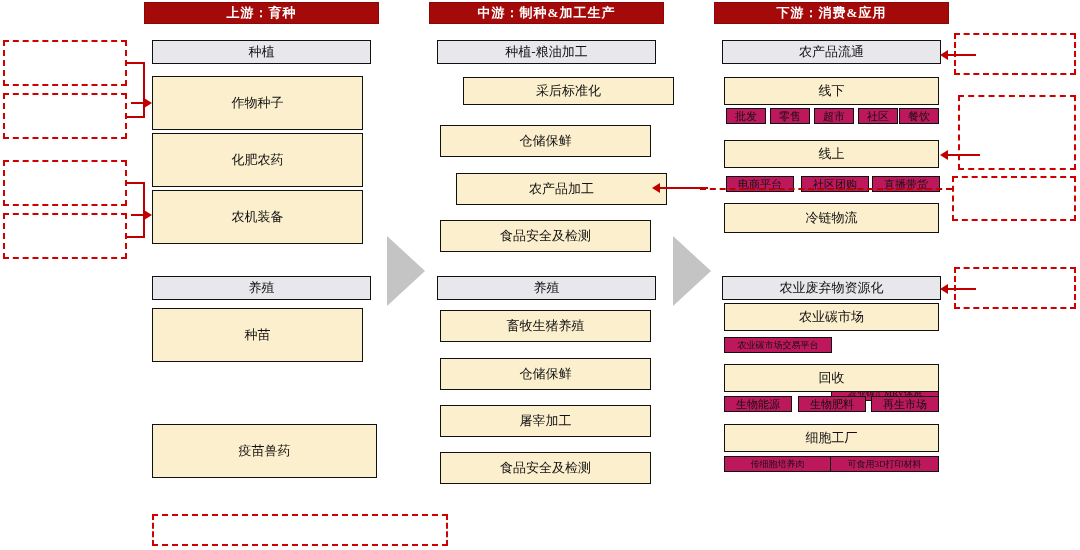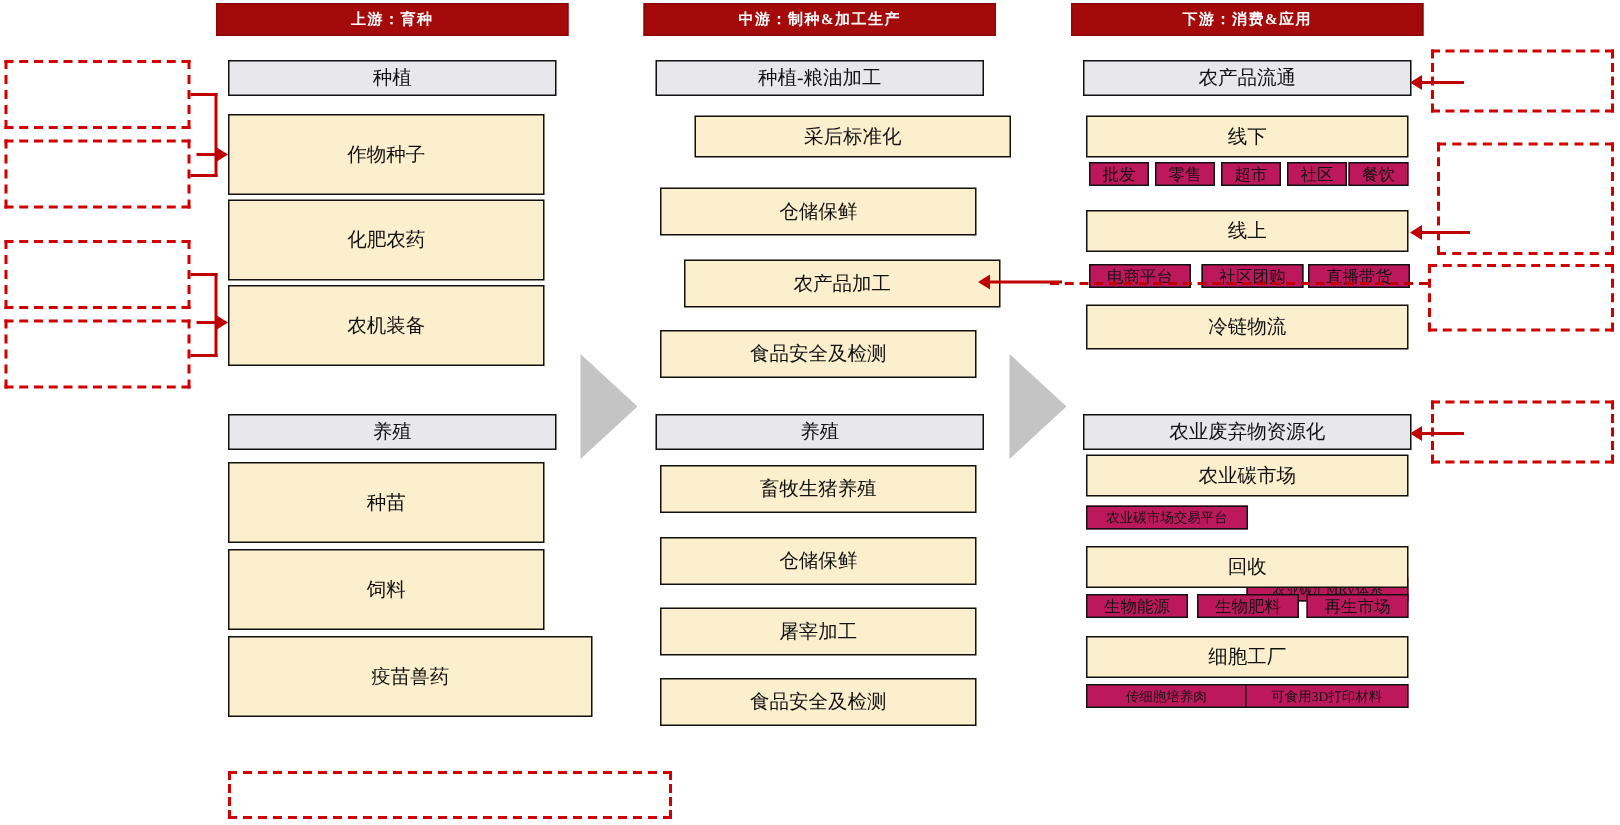--- a/index.html
+++ b/index.html
@@ -17,21 +17,21 @@
     background: #ffffff;
     overflow: hidden;
   }
   .abs { position: absolute; box-sizing: border-box; }
 
   
   .col-header {
     background: #A50A0A;
     color: #ffffff;
     font-weight: bold;
-    font-size: 10px;
+    font-size: 13px;
     letter-spacing: 1px;
     display: flex;
     align-items: center;
     justify-content: center;
     height: 22px;
     border: 1px solid #8f0606;
   }
 
   
   .grp-header {
@@ -113,22 +113,21 @@
   <div class="abs col-header" style="left:429px; top:2px; width:235px;">中游：制种&amp;加工生产</div>
   <div class="abs col-header" style="left:714px; top:2px; width:235px;">下游：消费&amp;应用</div>
 
   <div class="abs grp-header" style="left:152px; top:40px; width:219px;">种植</div>
   <div class="abs item" style="left:152px; top:76px; width:211px; height:54px;">作物种子</div>
   <div class="abs item" style="left:152px; top:133px; width:211px; height:54px;">化肥农药</div>
   <div class="abs item" style="left:152px; top:190px; width:211px; height:54px;">农机装备</div>
 
   <div class="abs grp-header" style="left:152px; top:276px; width:219px;">养殖</div>
   <div class="abs item" style="left:152px; top:308px; width:211px; height:54px;">种苗</div>
-  <div class="abs item" style="left:152px; top:366px; width:211px; height:54px;">饲料</div>
-  <div class="abs item" style="left:152px; top:424px; width:243px; height:54px;">疫苗兽药</div>
+  <div class="abs item" style="left:152px; top:424px; width:225px; height:54px;">疫苗兽药</div>
 
   <div class="abs grp-header" style="left:437px; top:40px; width:219px;">种植-粮油加工</div>
   <div class="abs item" style="left:440px; top:77px; width:211px; height:28px;margin-left:23px;">采后标准化</div>
   <div class="abs item" style="left:440px; top:125px; width:211px; height:32px;">仓储保鲜</div>
   <div class="abs item" style="left:440px; top:173px; width:211px; height:32px;margin-left:16px;">农产品加工</div>
   <div class="abs item" style="left:440px; top:220px; width:211px; height:32px;">食品安全及检测</div>
 
   <div class="abs grp-header" style="left:437px; top:276px; width:219px;">养殖</div>
   <div class="abs item" style="left:440px; top:310px; width:211px; height:32px;">畜牧生猪养殖</div>
   <div class="abs item" style="left:440px; top:358px; width:211px; height:32px;">仓储保鲜</div>

